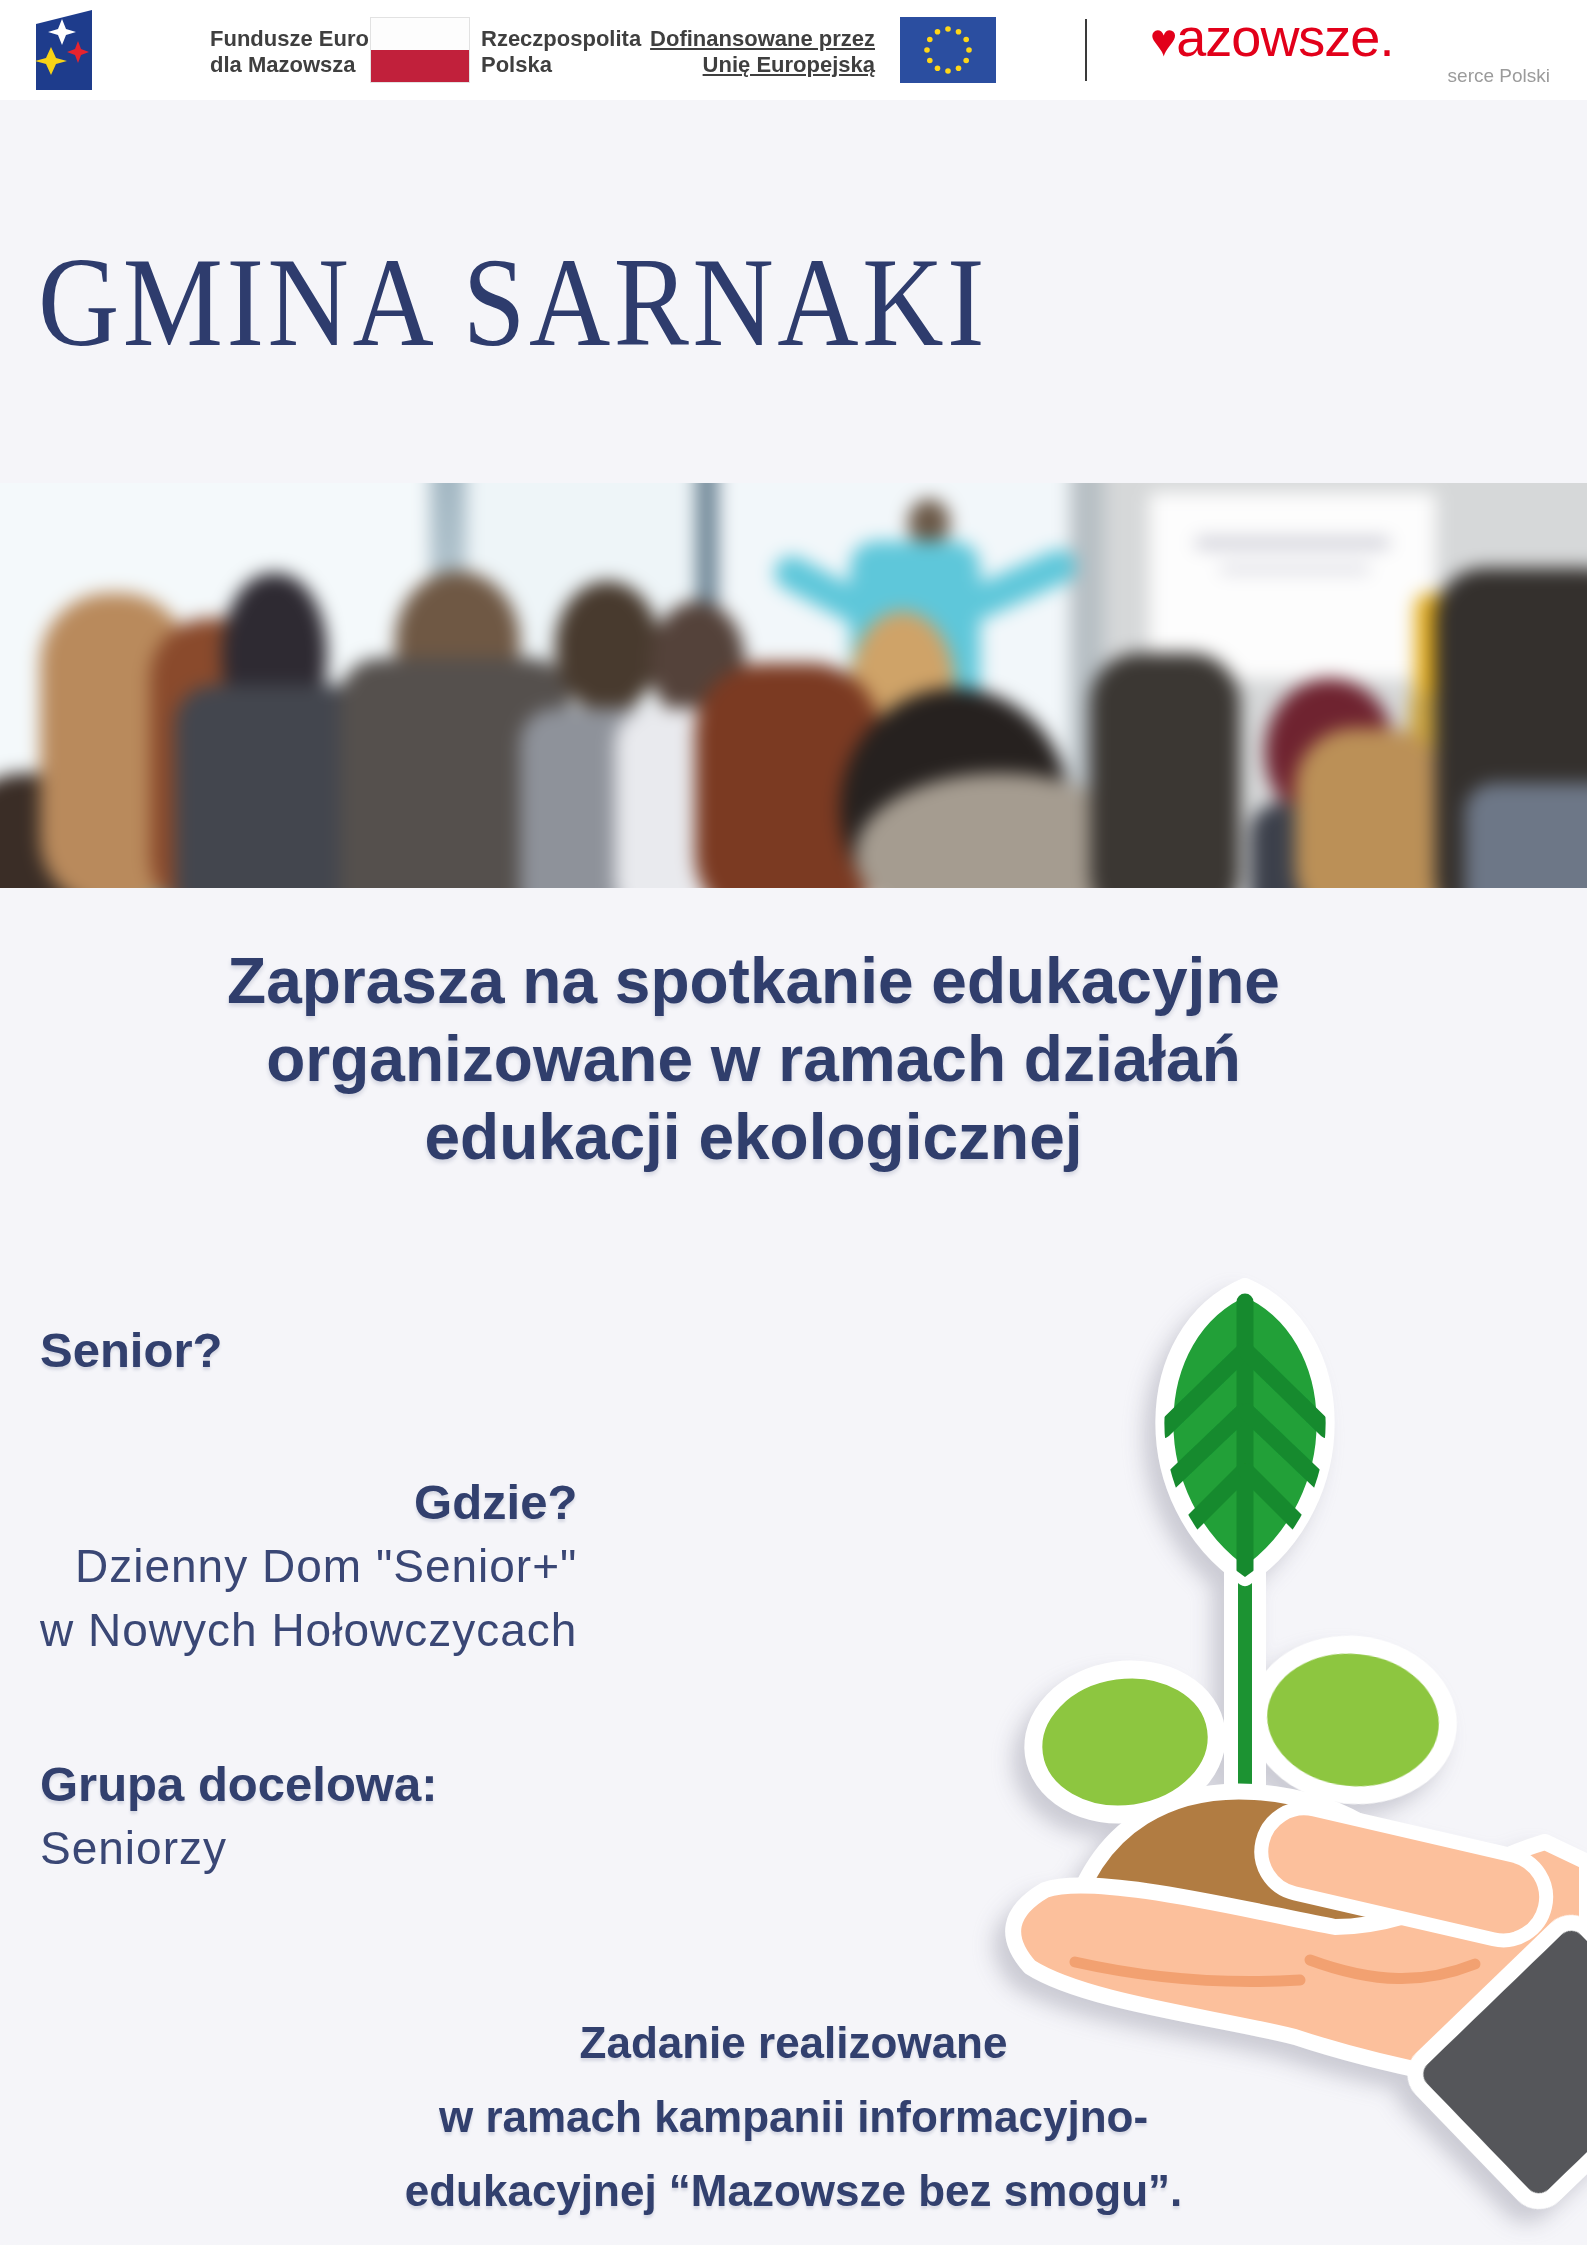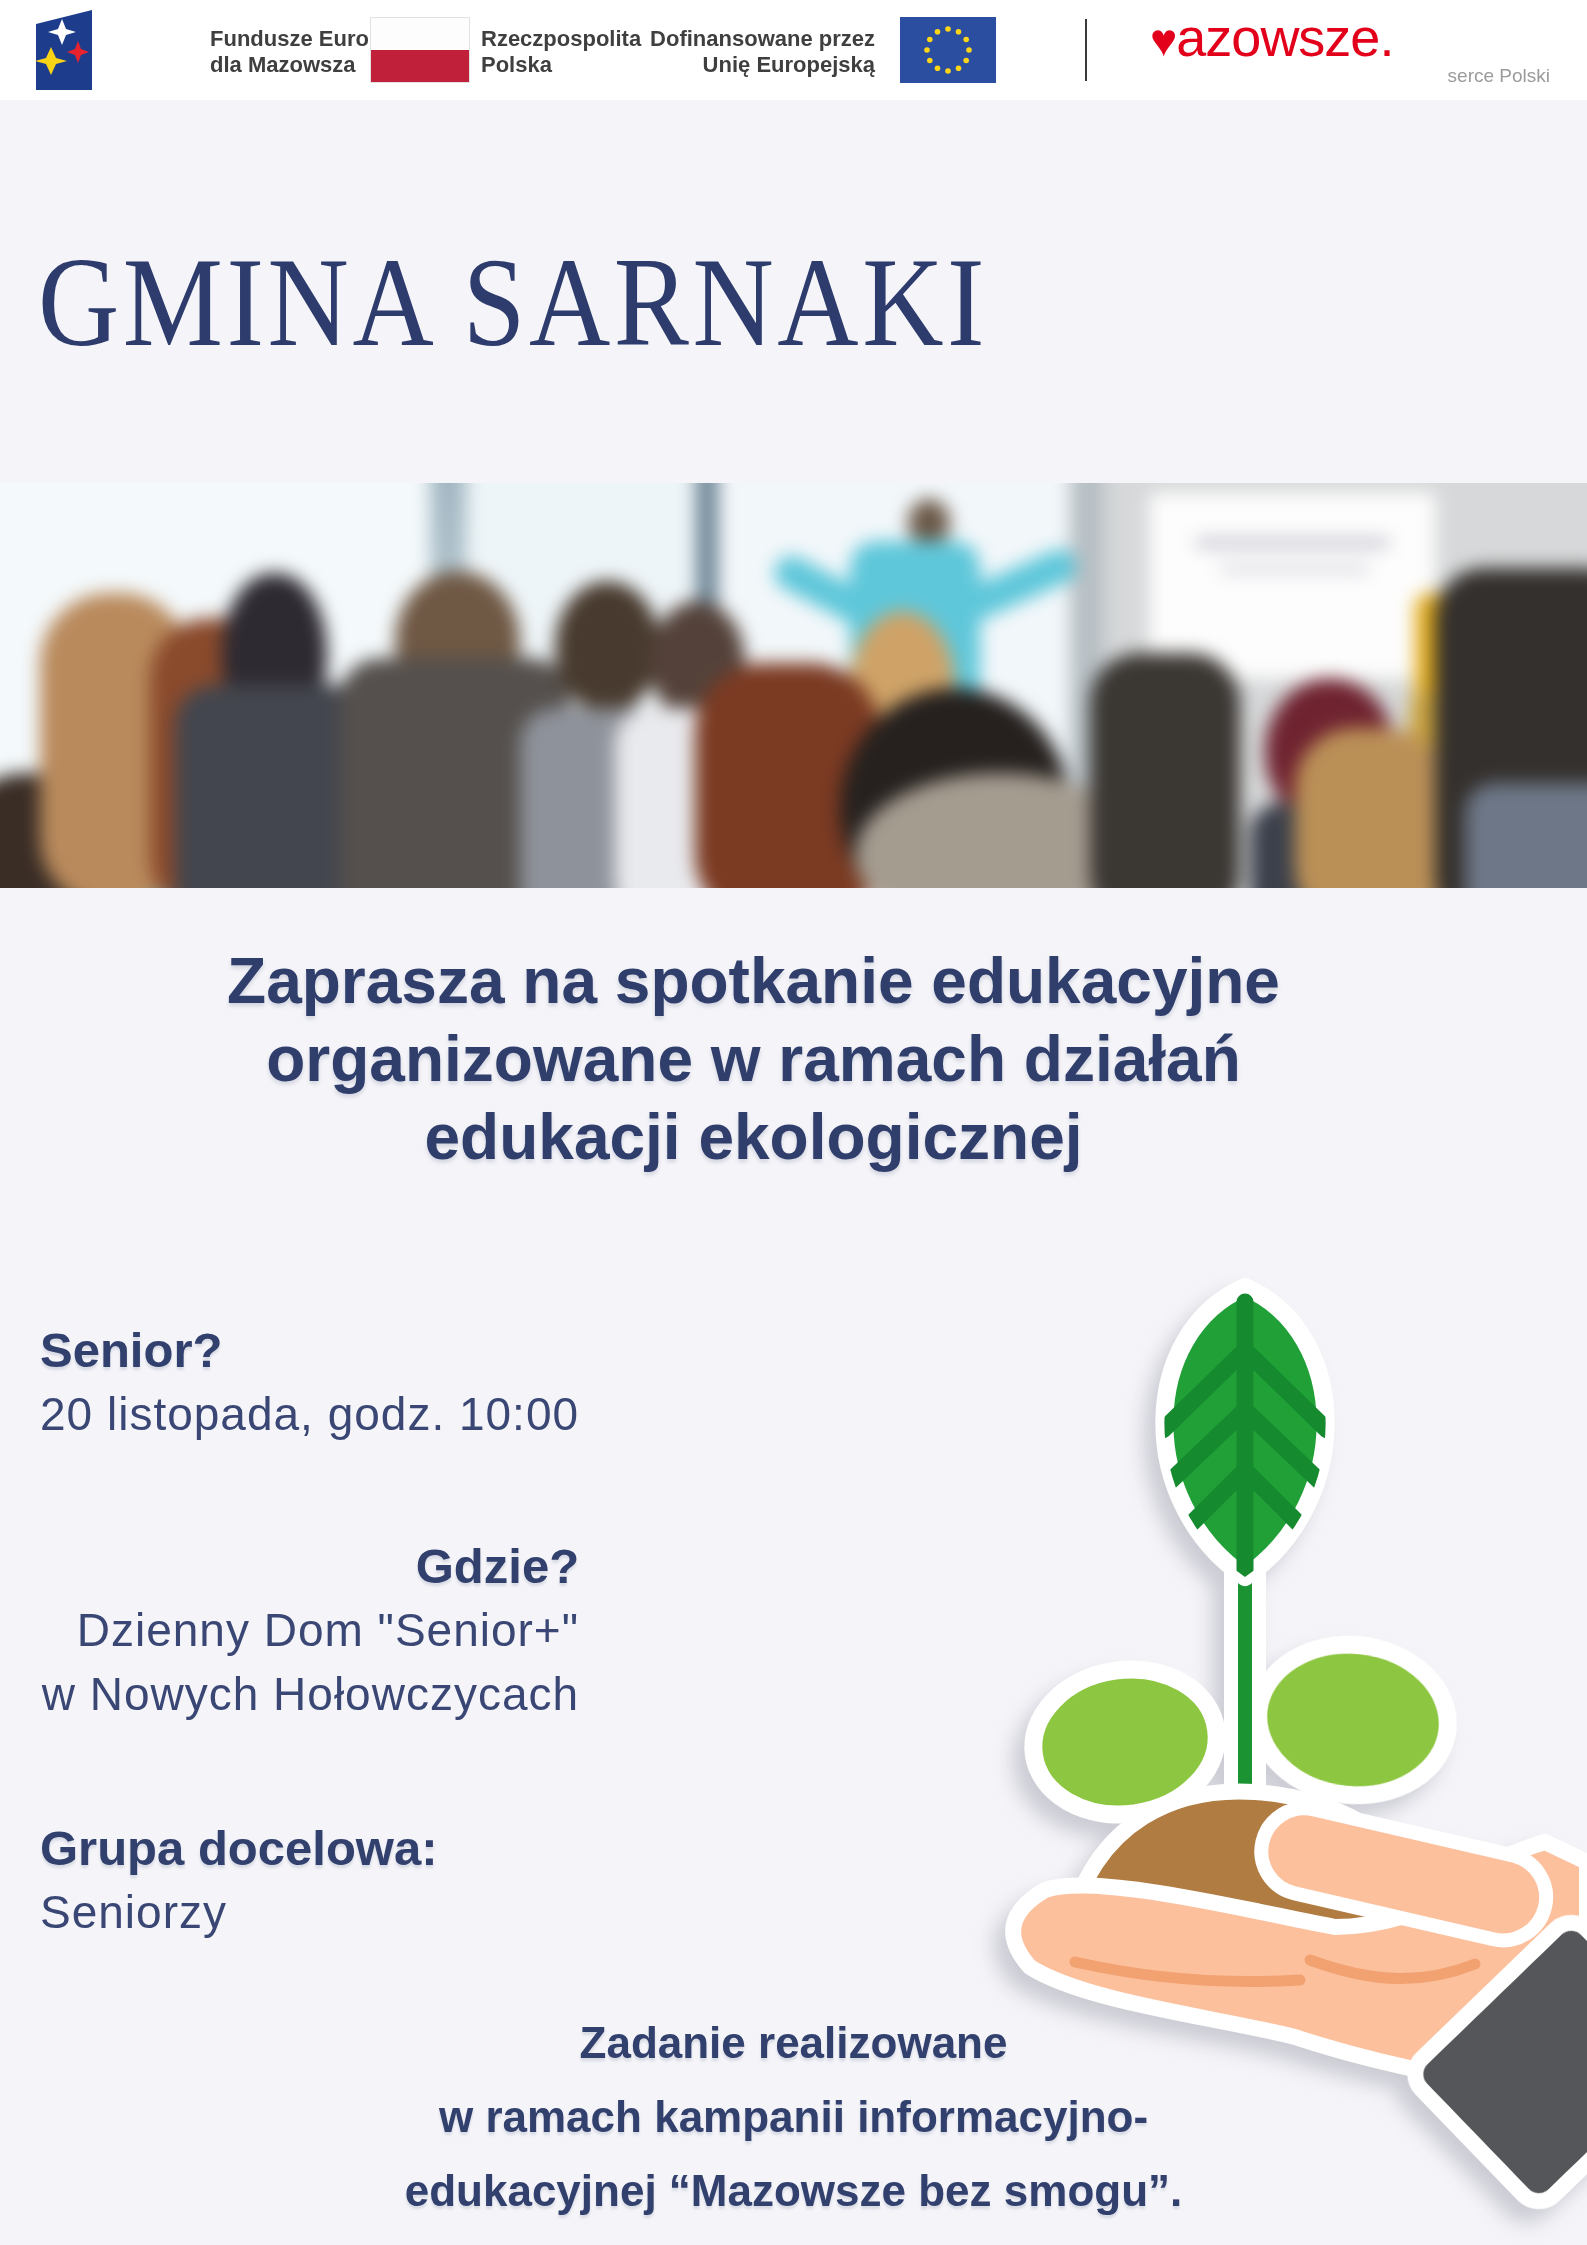--- a/index.html
+++ b/index.html
@@ -2,21 +2,21 @@
 <html><head>
 <meta charset="utf-8">
 <style>
   html,body{margin:0;padding:0;background:#ffffff;}
   .poster{position:relative;width:1587px;height:2245px;background:#f5f5f9;overflow:hidden;
           font-family:"Liberation Sans",sans-serif;color:#32406e;}
   
   .header{position:absolute;left:0;top:0;width:1587px;height:100px;background:#ffffff;}
   .hdr-abs{position:absolute;}
   .hdr-text{font-size:22px;line-height:26px;color:#3f3f3f;font-weight:600;}
-  .hdr-text.right{text-align:right;font-weight:700;}
+  .hdr-text.right{text-align:right;font-weight:700;text-decoration:underline;}
   .pl-flag{width:100px;height:66px;border:1px solid #e2e2e2;box-sizing:border-box;}
   .pl-flag .white{height:50%;background:#fdfdfd;}
   .pl-flag .red{height:50%;background:#c1203b;}
   .divider{width:2px;height:62px;background:#3a3a3a;}
   .mazowsze-name{font-size:54px;font-weight:400;color:#e2001a;letter-spacing:-1px;line-height:58px;white-space:nowrap;}
   .mazowsze-name .heart{font-size:46px;}
   .mazowsze-tagline{font-size:19px;color:#9b9b9b;text-align:right;width:400px;margin-top:-4px;}
   
   .title{position:absolute;left:38px;top:238px;font-family:"Liberation Serif",serif;font-weight:400;
          font-size:128px;line-height:1;color:#2e3c6d;letter-spacing:4px;white-space:nowrap;
@@ -151,21 +151,20 @@
 
   <div class="heading">
     <div>Zaprasza na spotkanie edukacyjne</div>
     <div>organizowane w ramach działań</div>
     <div>edukacji ekologicznej</div>
   </div>
 
   <div class="details">
     <div class="section">
       <div class="detail-label">Senior?</div>
-      <div class="detail-value">20 listopada, godz. 10:00</div>
     </div>
     <div class="section sec2">
       <div class="detail-label">Gdzie?</div>
       <div class="detail-value">Dzienny Dom "Senior+"</div>
       <div class="detail-value">w Nowych Hołowczycach</div>
     </div>
     <div class="section">
       <div class="detail-label">Grupa docelowa:</div>
       <div class="detail-value">Seniorzy</div>
     </div>

